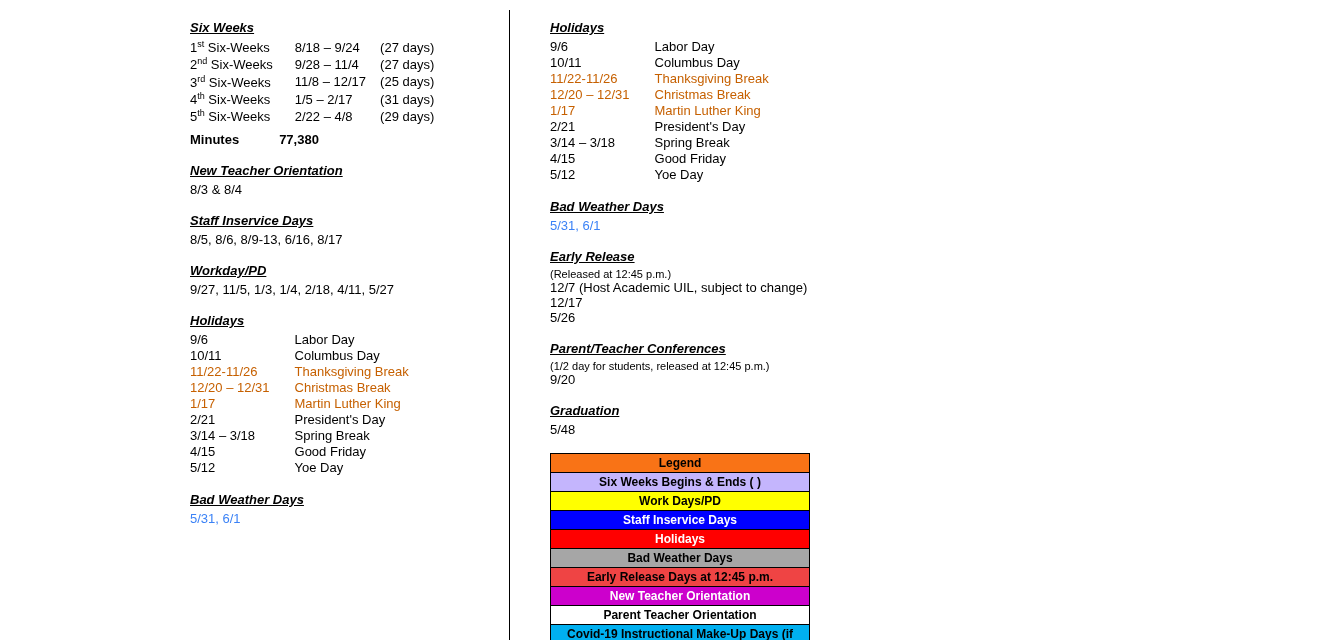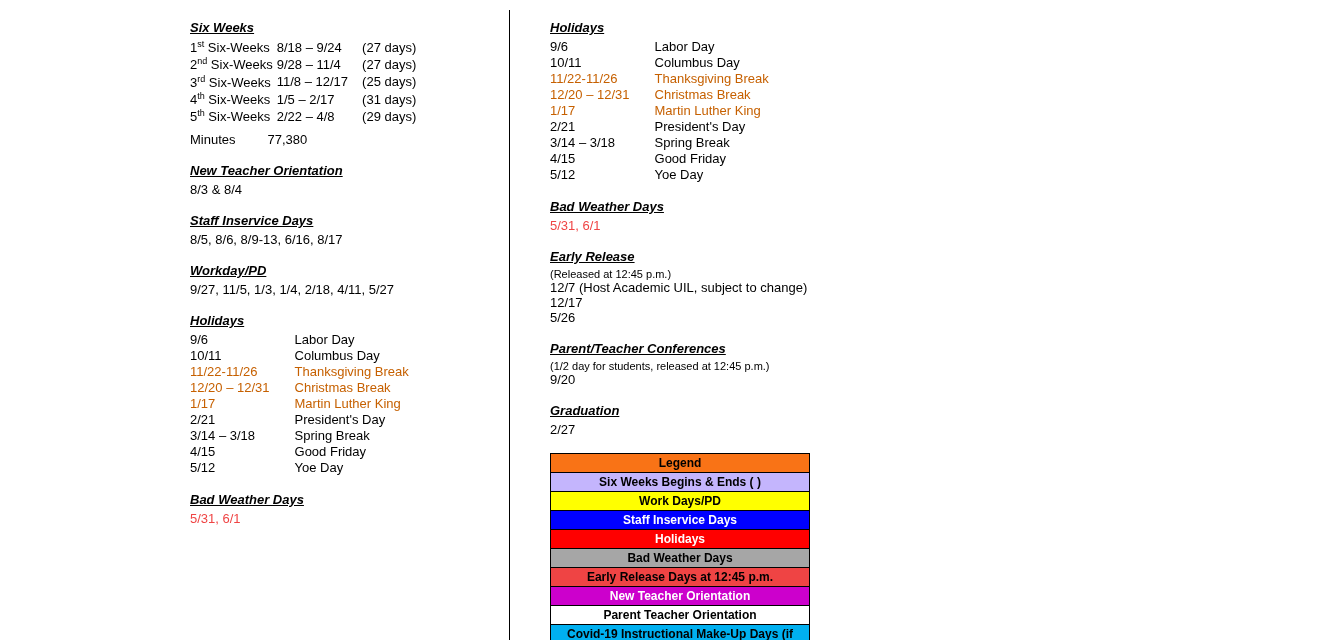--- a/index.html
+++ b/index.html
@@ -41,36 +41,37 @@
       border-collapse: collapse;
       margin-bottom: 6px;
     }
 
     .six-weeks-table td {
       padding: 0 6px 1px 0;
       white-space: nowrap;
     }
 
     .six-weeks-table td:first-child {
-      padding-right: 4px;
+      padding-right: 22px;
       margin-left: 44px;
     }
 
     .six-weeks-table td:last-child {
       padding-left: 8px;
     }
 
     sup {
       font-size: 9px;
     }
 
     .minutes-row {
       margin-top: 6px;
       display: flex;
-      gap: 32px;
+      gap: 40px;
+      font-weight: bold;
     }
 
     .holiday-table {
       border-collapse: collapse;
     }
 
     .holiday-table td {
       padding: 0 25px 1px 0;
       vertical-align: top;
       margin-top: 44px;
@@ -100,21 +101,21 @@
 
     .legend-yellow { background: #c4b5fd; }
     .legend-blue { background: #0000ff; color: #fff; }
     .legend-red { background: #ff0000; color: #fff; }
     .legend-gray { background: #a6a6a6; }
     .legend-green { background: #ef4444; }
     .legend-purple { background: #cc00cc; color: #fff; }
     .legend-white { background: #fff; }
     .legend-cyan { background: #00b0f0; }
 
-    .bad-weather-dates { color: #ef4444; }
+    .bad-weather-dates { color: #3b82f6; }
     .early-release-sub { font-size: 11px; }
     .conf-sub { font-size: 11px; }
   </style>
 </head>
 <body>
 
 <div class="left-panel">
 
   <div class="section">
     <div class="section-title">Six Weeks</div>
@@ -281,21 +282,21 @@
   </div>
 
   <div class="section">
     <div class="section-title">Parent/Teacher Conferences</div>
     <div class="conf-sub">(1/2 day for students, released at 12:45 p.m.)</div>
     <div>9/20</div>
   </div>
 
   <div class="section">
     <div class="section-title">Graduation</div>
-    <div>2/27</div>
+    <div>5/48</div>
   </div>
 
   <div class="section">
     <table class="legend-table" id="legend-table">
       <tbody>
           <tr>
             <td class="legend-header">Legend</td>
           </tr>
           <tr>
             <td class="legend-yellow">Six Weeks Begins &amp; Ends  (  )</td>

